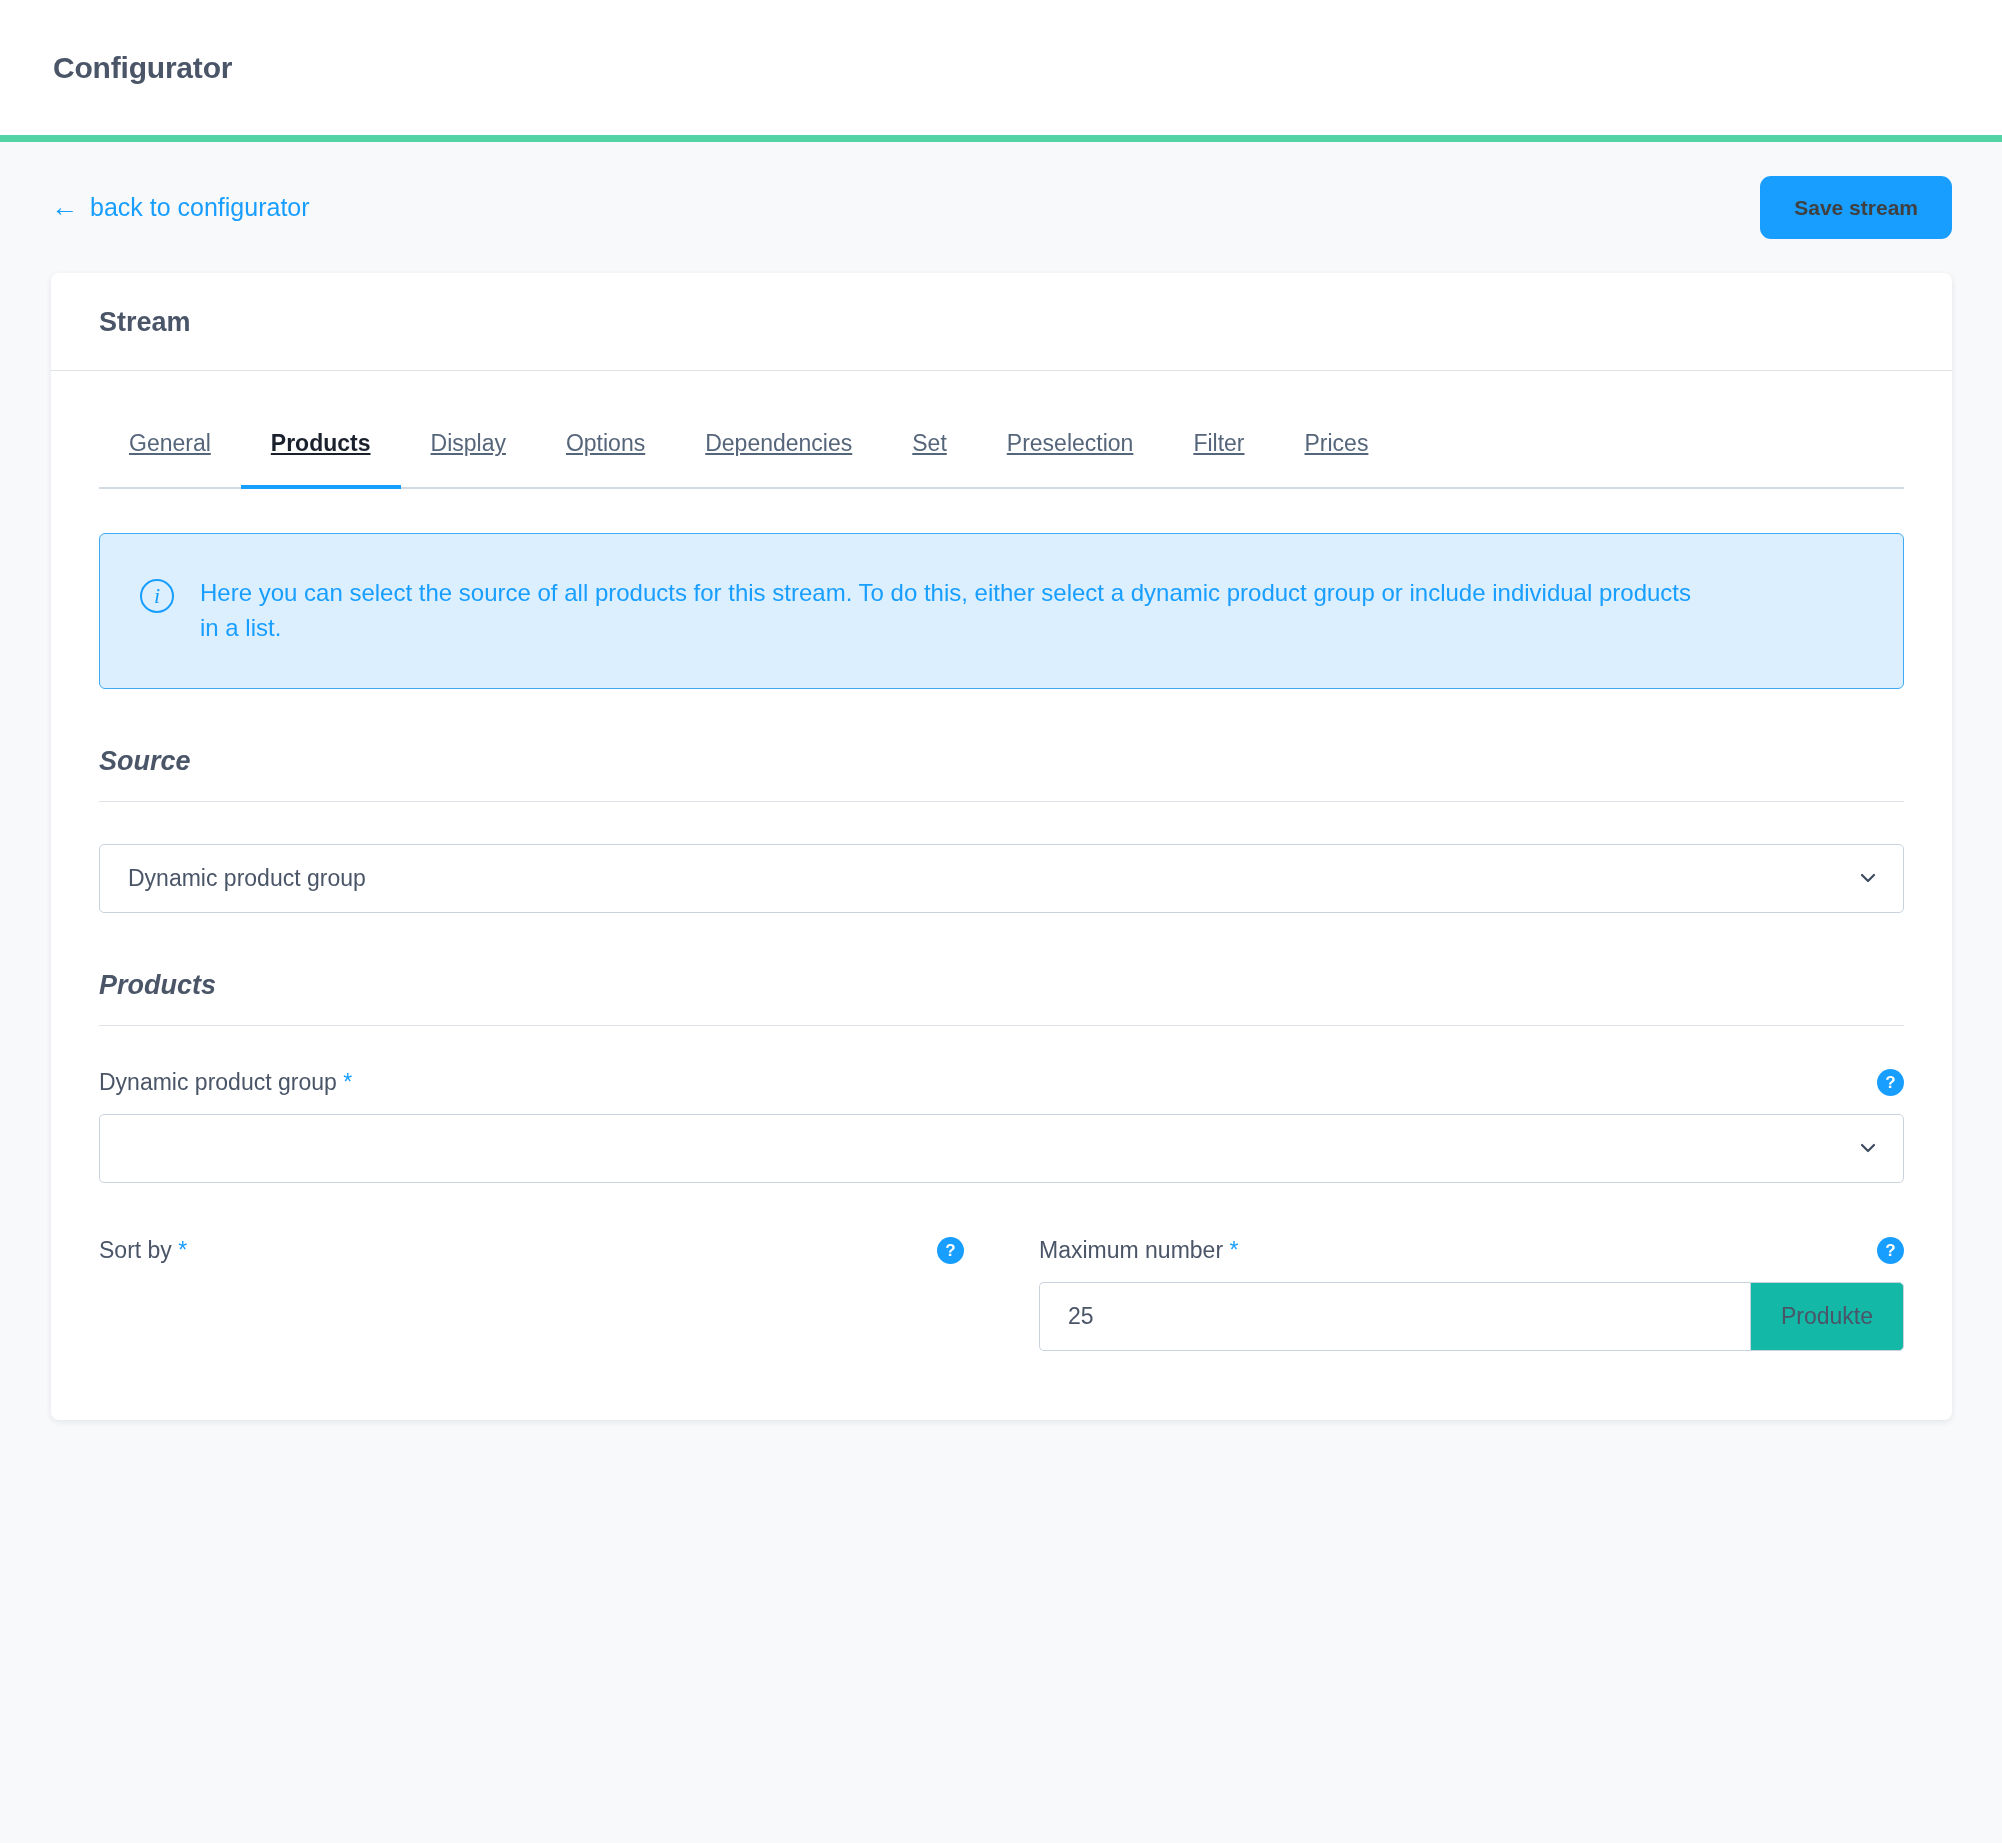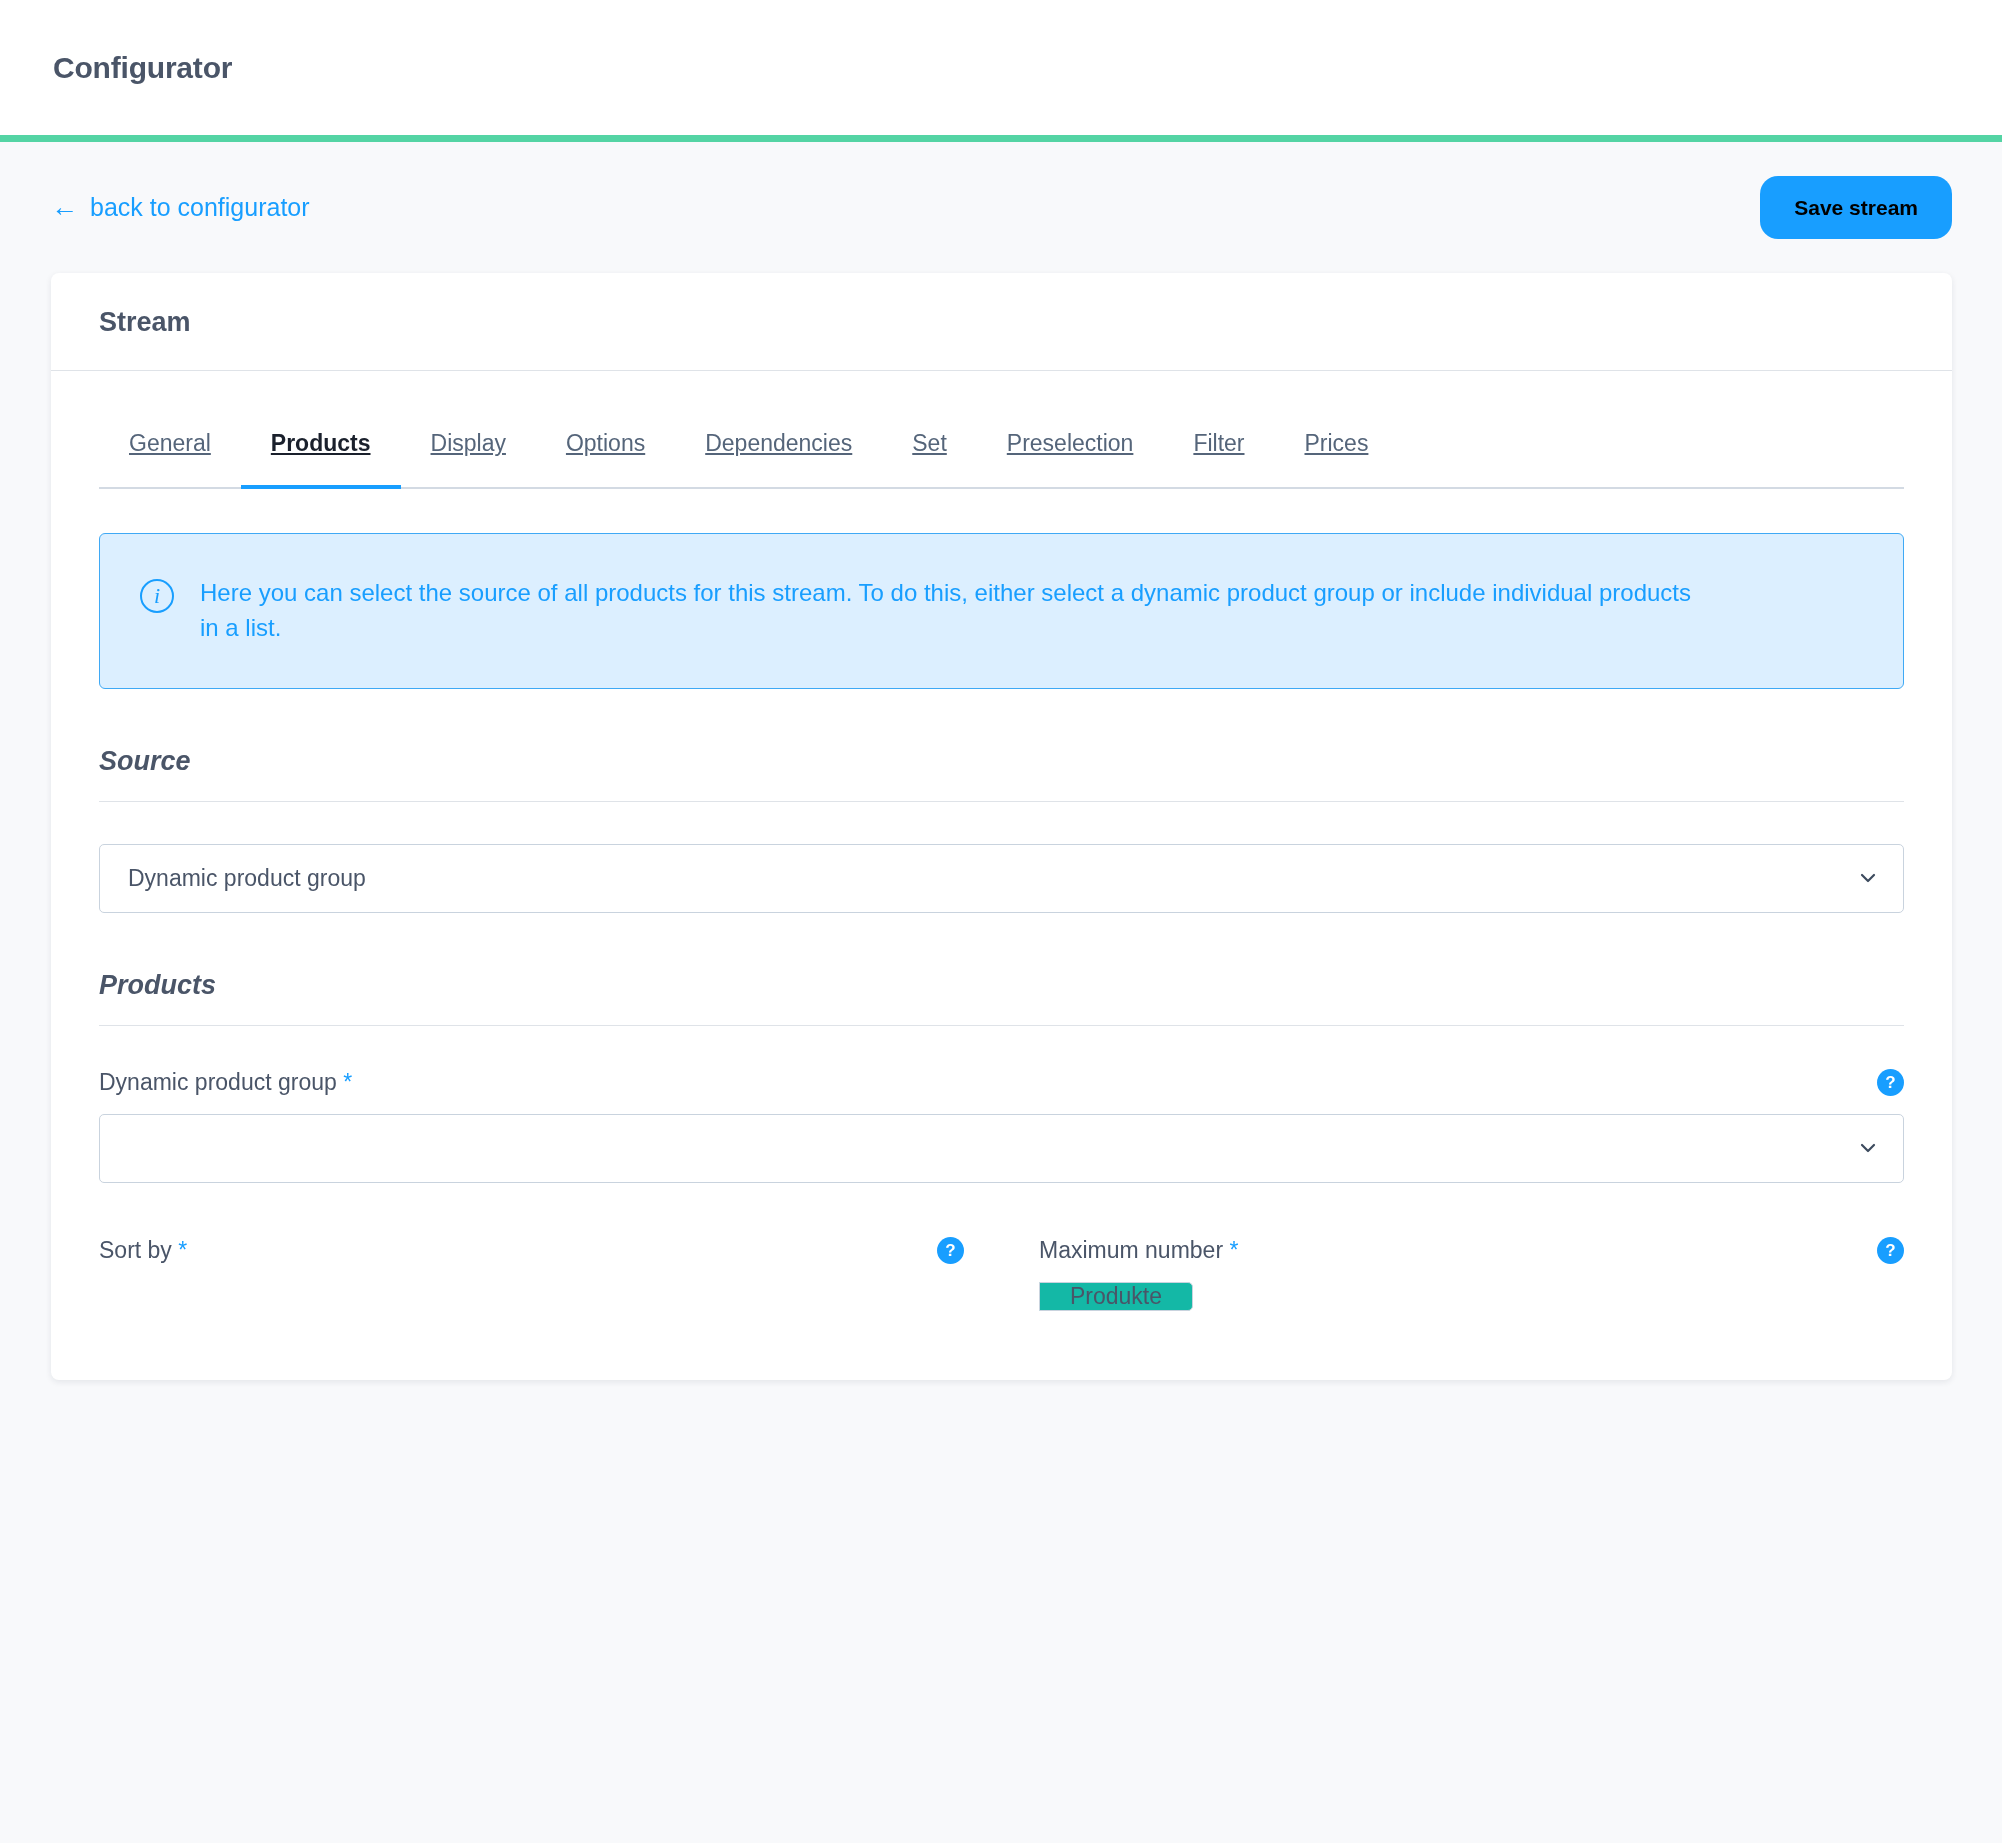--- a/index.html
+++ b/index.html
@@ -54,23 +54,23 @@
     cursor: pointer;
     white-space: nowrap;
   }
   .back-arrow {
     font-size: 27px;
     line-height: 1;
     color: #189eff;
   }
   .btn-primary {
     background: #189eff;
-    color: #000000;
+    color: #404040;
     border: none;
-    border-radius: 18px;
+    border-radius: 11px;
     font-size: 21px;
     font-weight: bold;
     font-family: inherit;
     padding: 0 34px;
     height: 63px;
     cursor: pointer;
     white-space: nowrap;
   }
 
   
@@ -377,20 +377,21 @@
 
         <div class="col">
           <div class="field-label-row">
             <div class="field-label">
               <span>Maximum number</span>
               <span class="req">*</span>
             </div>
             <span class="help-icon">?</span>
           </div>
           <div class="input-group">
+            <input class="input-plain" type="text" value="25" style="">
             <div class="input-addon">Produkte</div>
           </div>
         </div>
 
       </div>
 
     </div>
   </div>
 </div>
 

